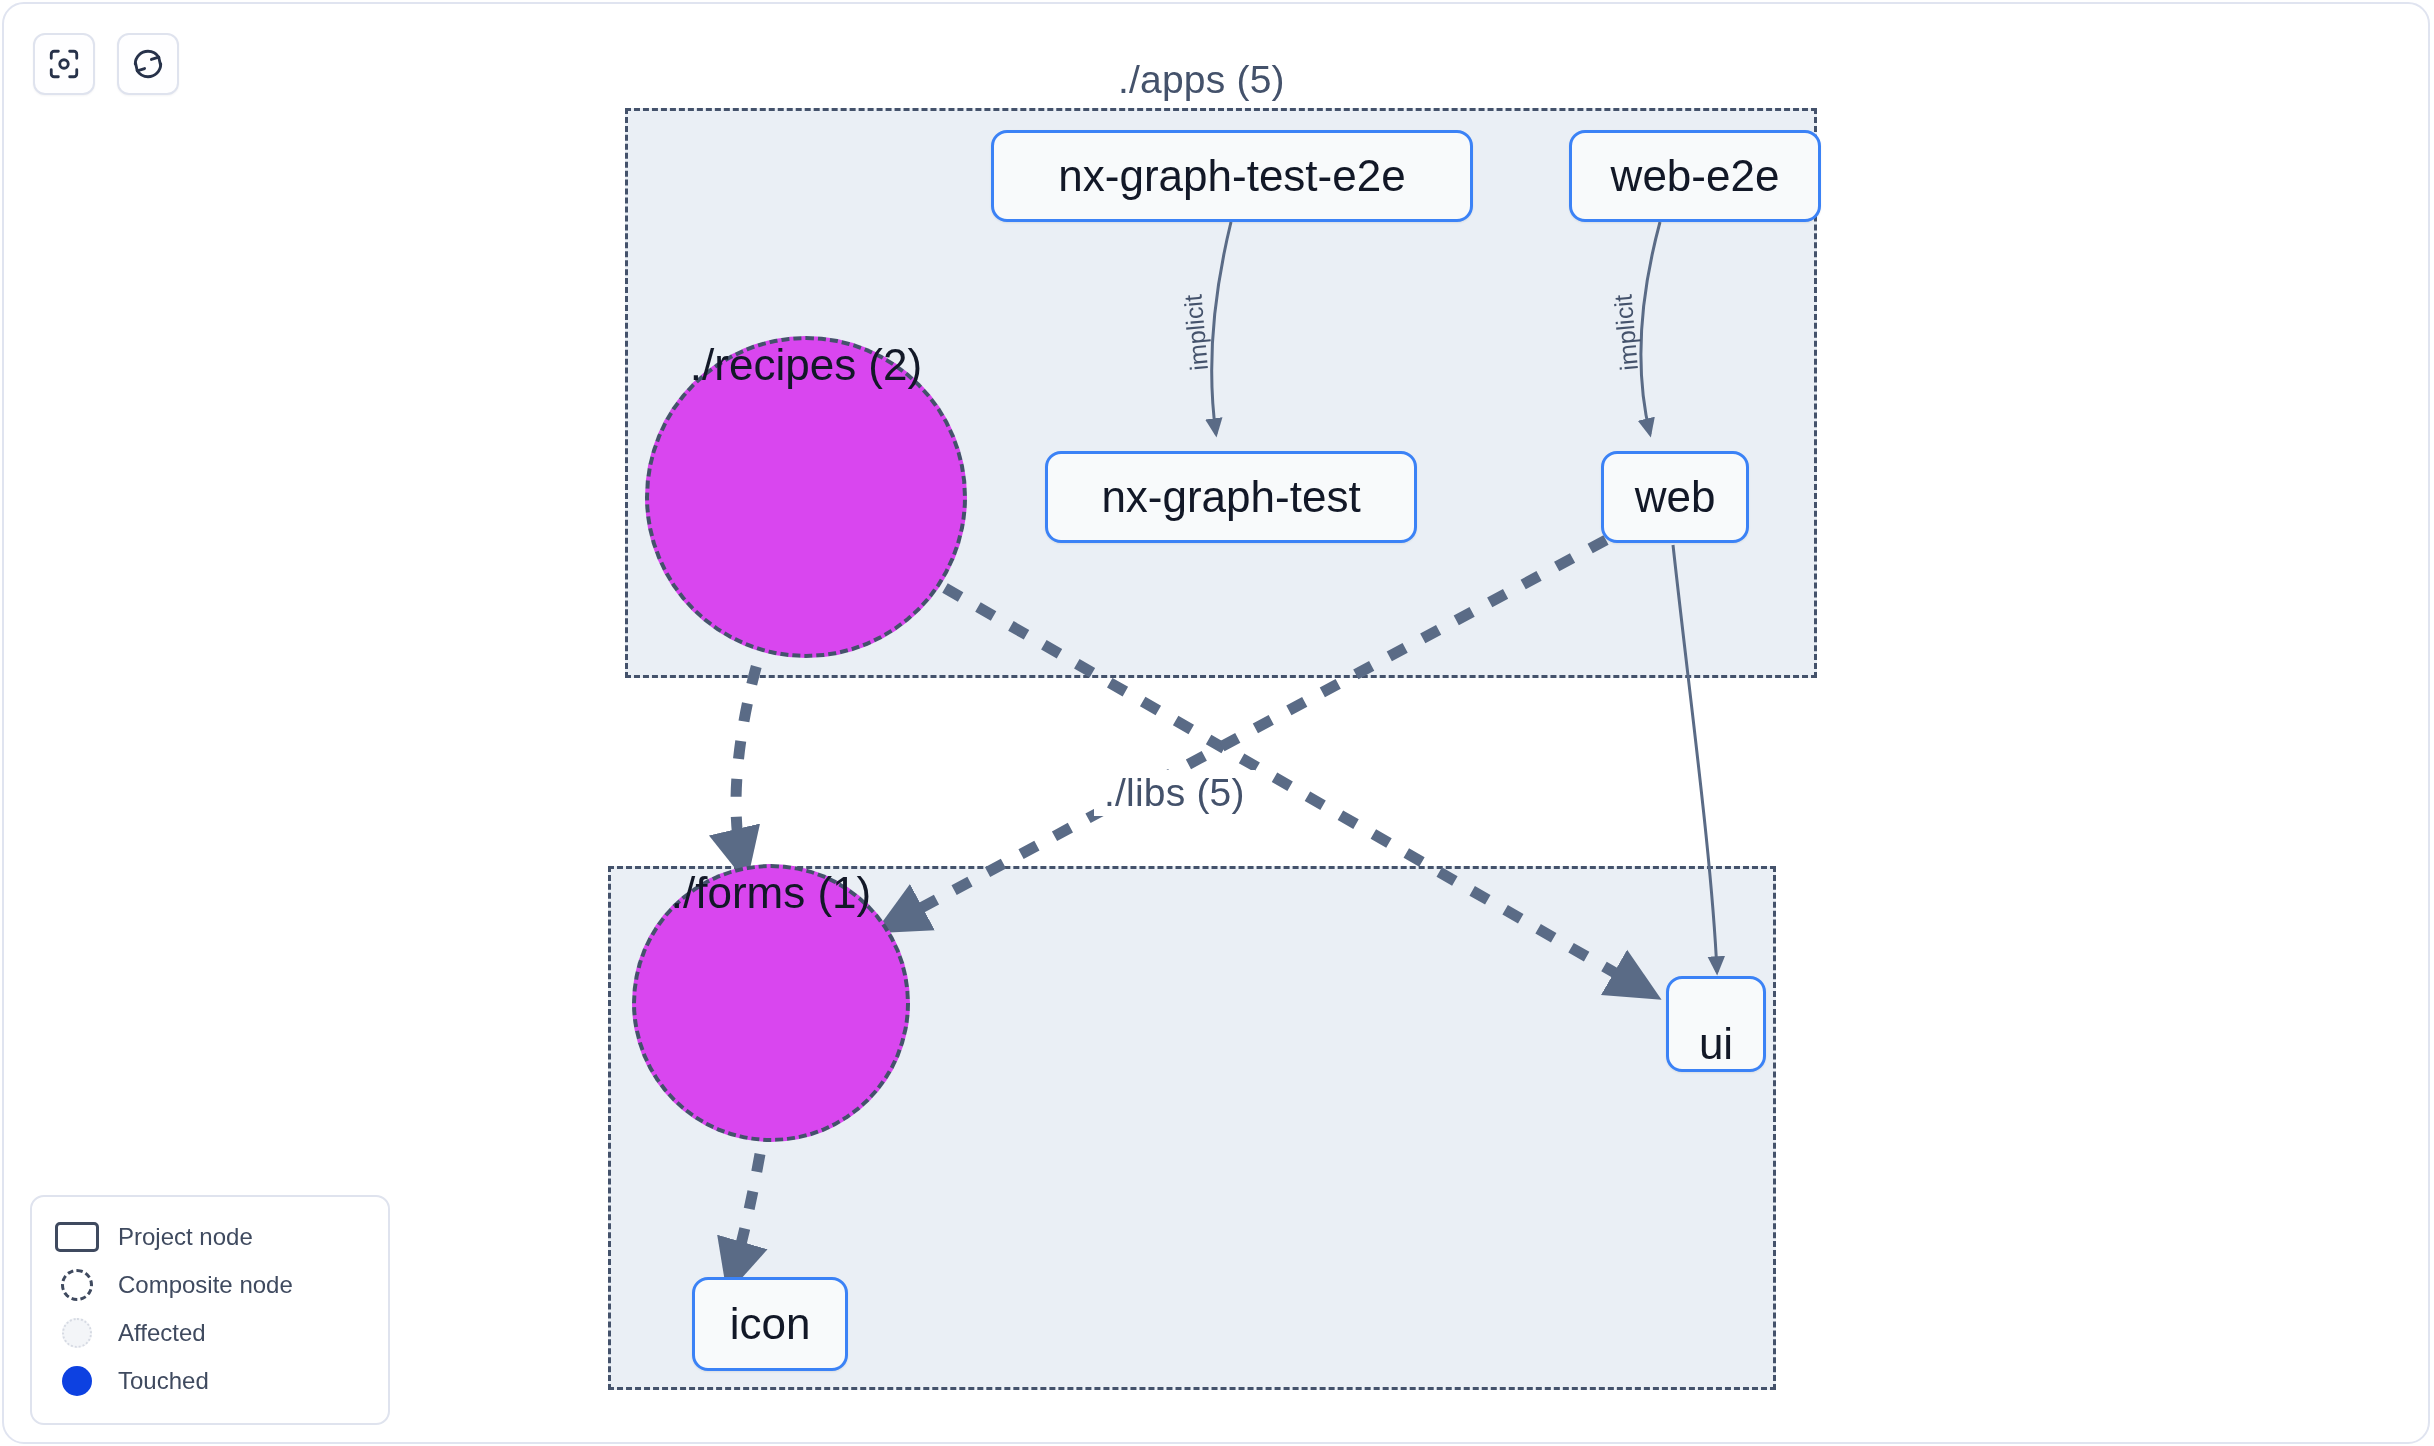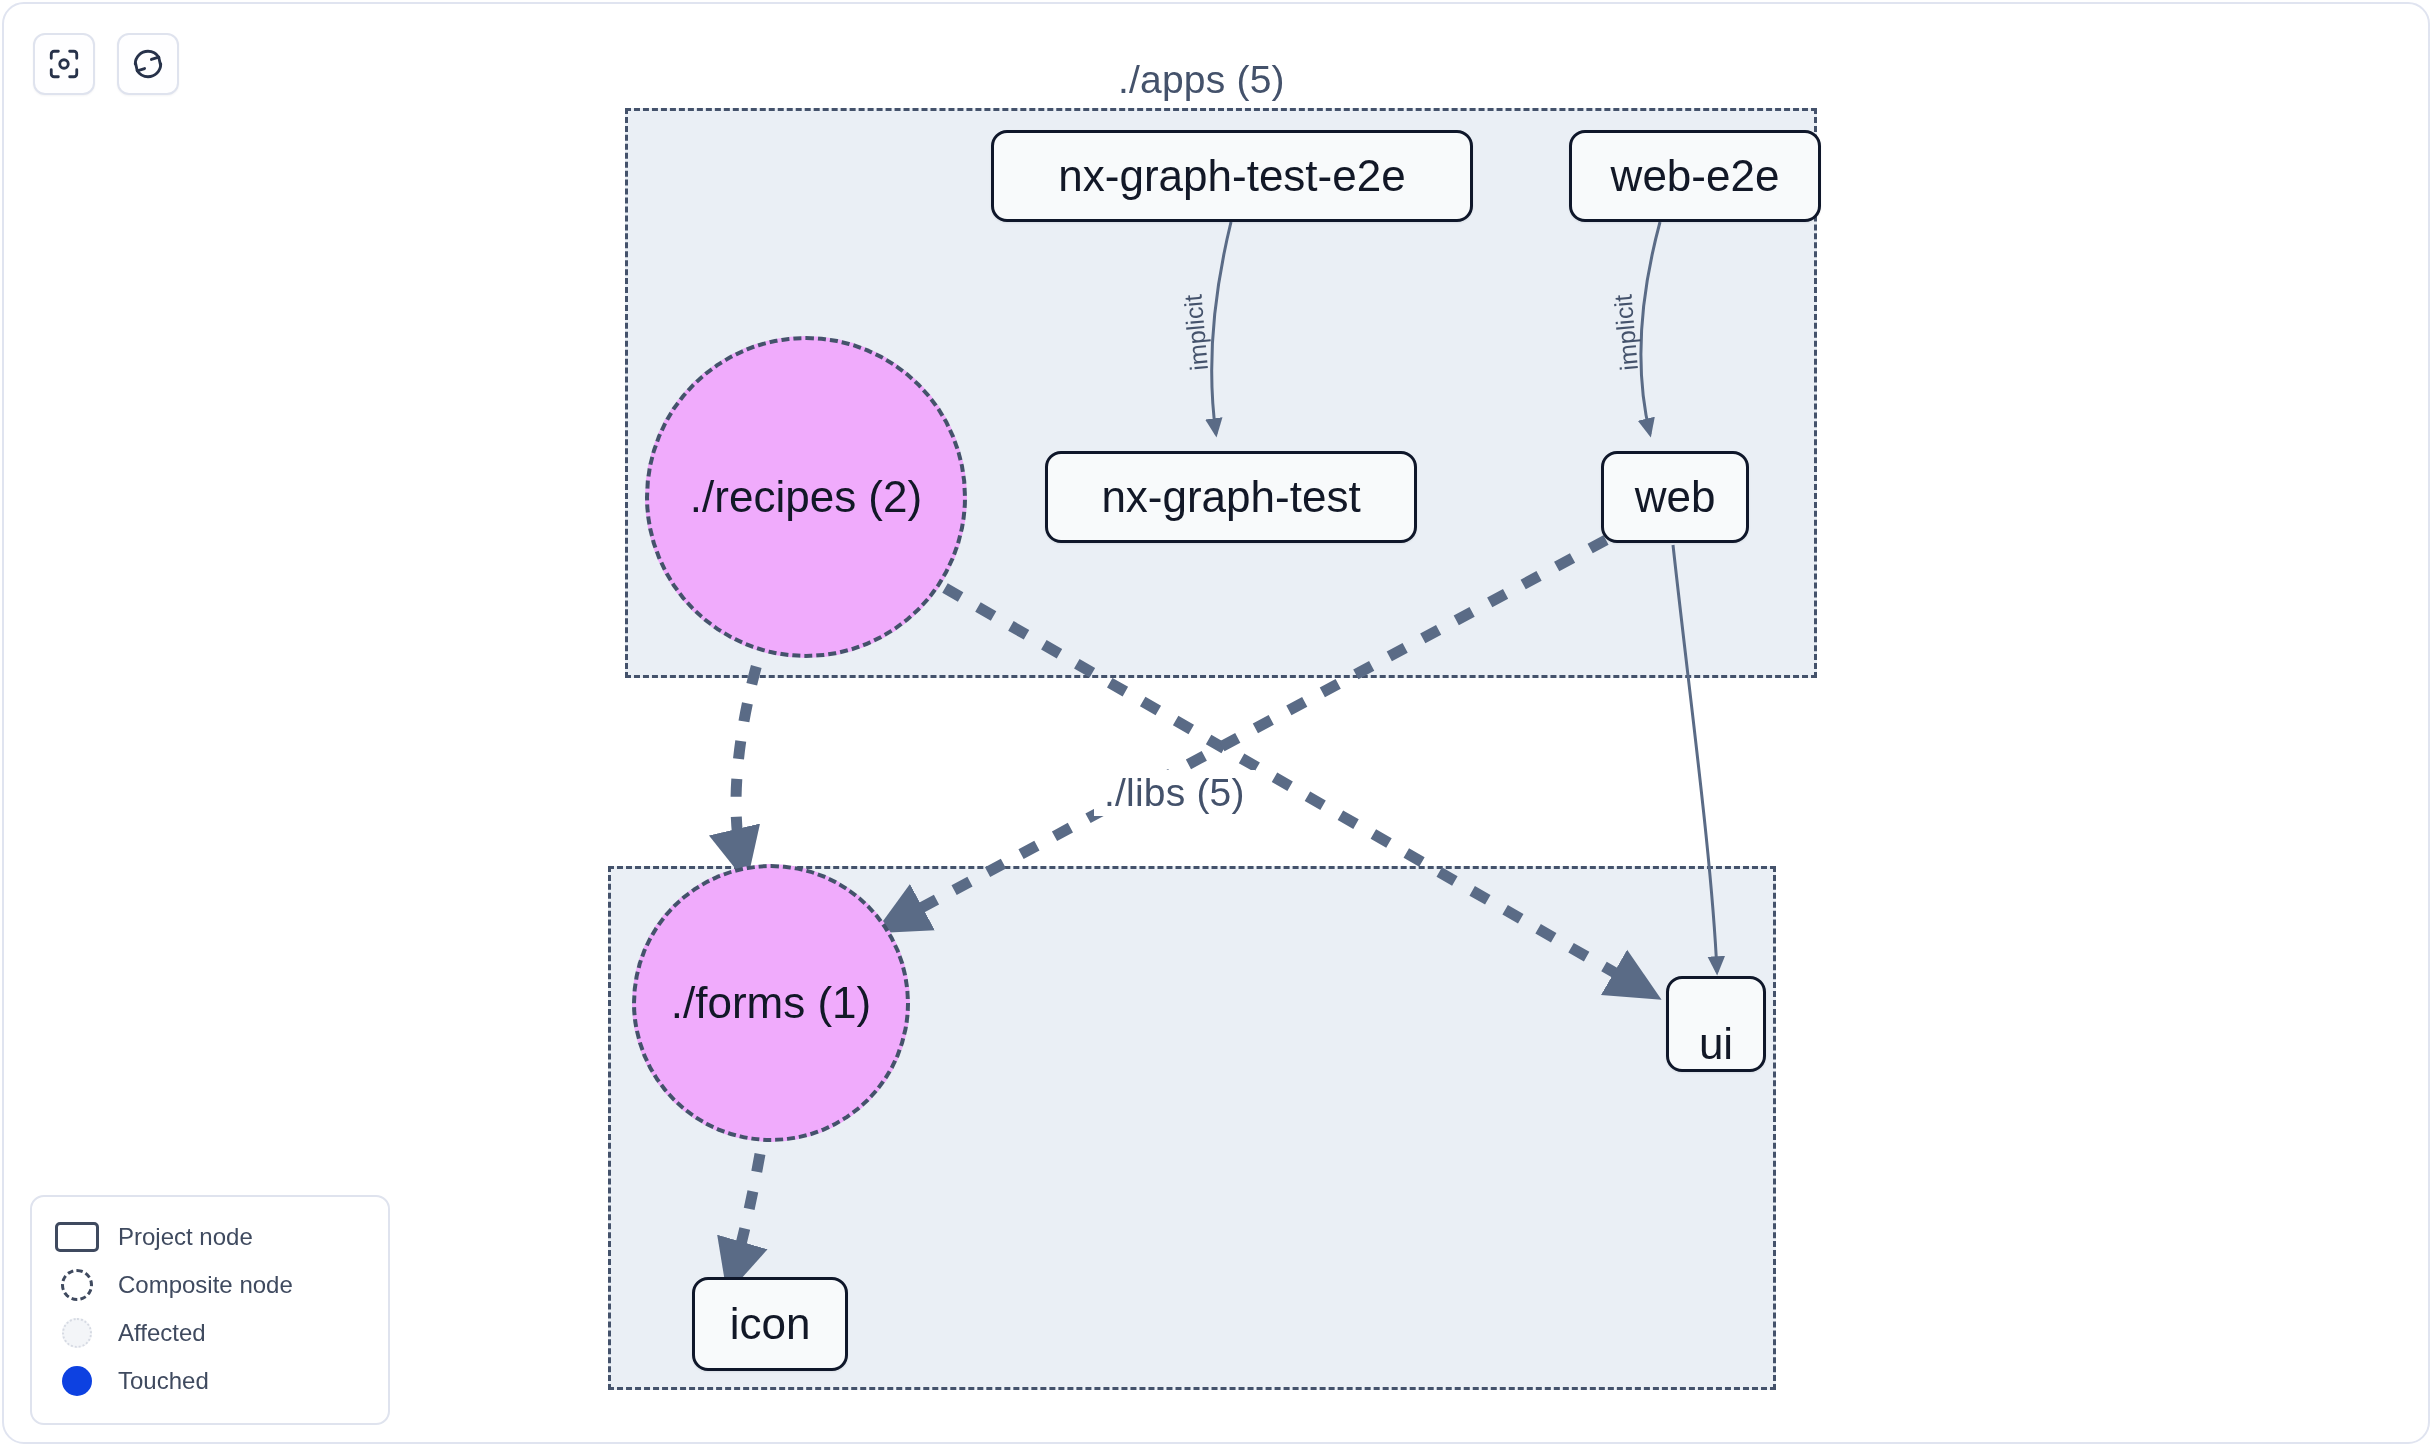--- a/index.html
+++ b/index.html
@@ -89,42 +89,42 @@
     line-height: 46px;
     white-space: nowrap;
     z-index: 30;
     letter-spacing: .2px;
   }
 
   
   .node {
     position: absolute;
     background: #f8fafb;
-    border: 3px solid #0f172a;
+    border: 3px solid #3b82f6;
     border-radius: 16px;
     display: flex;
     align-items: center;
     justify-content: center;
     box-sizing: border-box;
     z-index: 25;
     cursor: pointer;
     font-size: 44px;
     color: #121827;
     white-space: nowrap;
     box-shadow: 0 1px 2px rgba(15,23,42,.08);
   }
 
   
   .composite {
     position: absolute;
-    background: #f0abfc;
+    background: #d946ef;
     border: 4px dashed #44526b;
     border-radius: 50%;
     display: flex;
-    align-items: center;
+    align-items: flex-start;
     justify-content: center;
     box-sizing: border-box;
     z-index: 26;
     cursor: pointer;
     font-size: 44px;
     color: #121827;
     white-space: nowrap;
   }
 
   

